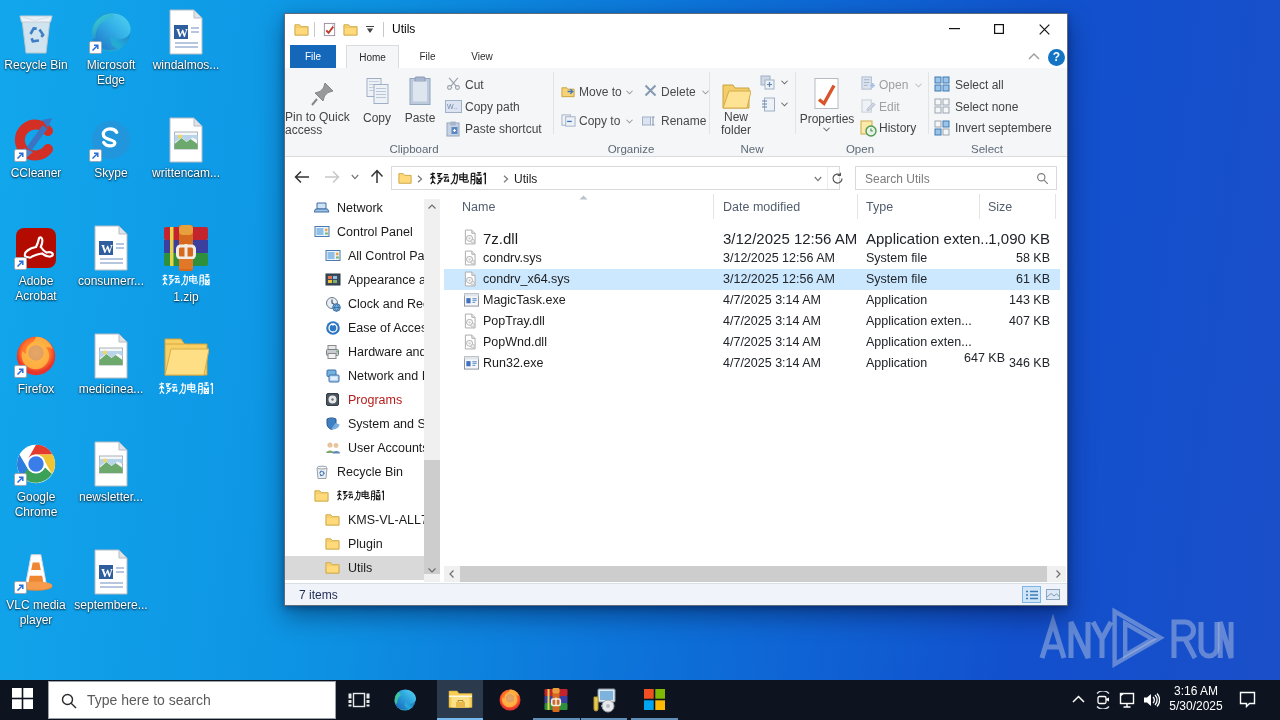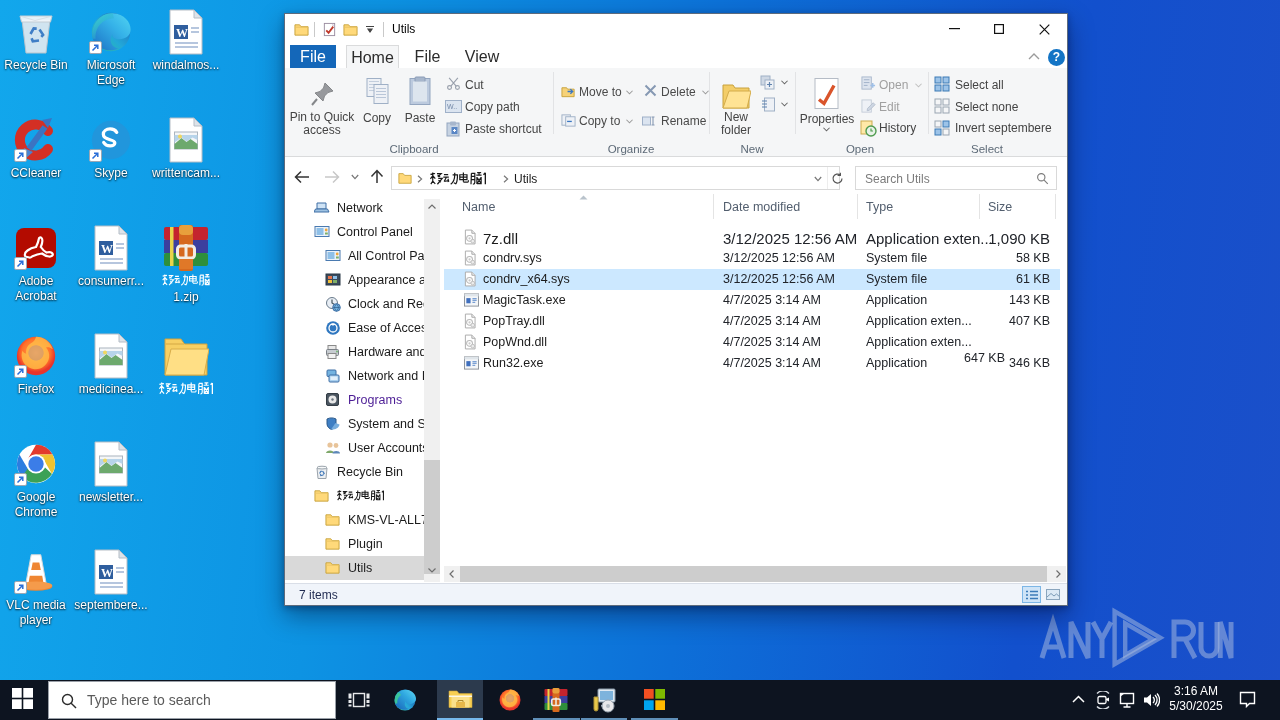--- a/index.html
+++ b/index.html
@@ -22,21 +22,21 @@
      background:#fff; border:1px solid rgba(40,58,80,.75);
      box-shadow: 0 10px 24px rgba(0,0,30,.4), 0 2px 6px rgba(0,0,40,.3); font-size:12px; color:#1a1a1a;}
   #titlebar { position:absolute; left:0; top:0; width:100%; height:31px; background:#fff; }
   #tabrow { position:absolute; left:0; top:31px; width:100%; height:23px; background:#fff; }
   #ribbon { position:absolute; left:0; top:54px; width:100%; height:89px; background:#f5f6f7;
      border-bottom:1px solid #dadbdc; }
   #addr { position:absolute; left:0; top:143px; width:100%; height:34px; background:#fff; }
   #main { position:absolute; left:0; top:177px; width:100%; height:392px; background:#fff; }
   #status { position:absolute; left:0; top:569px; width:100%; height:22px; background:#f0f4fa;
      border-top:1px solid #d9dee7; }
-  .tab { position:absolute; top:0; height:37px; line-height:23px; text-align:center; font-size:16px; color:#2b2b2b; }
+  .tab { position:absolute; top:0; height:37px; line-height:23px; text-align:center; font-size:10px; color:#2b2b2b; }
   .glabel { position:absolute; top:75px; font-size:11.5px; color:#5d6a77; text-align:center; }
   .gsep { position:absolute; top:4px; bottom:22px; width:1px; background:#e2e3e5; }
   .rbtn-lbl { font-size:12px; color:#444; }
 </style>
 </head>
 <body>
 <svg width="0" height="0" style="position:absolute">
 <defs>
 <g id="folder16">
         <path d="M1 3 h5.2 l1.5 2 H15 v9 H1z" fill="#ffd97a" stroke="#c8a23c" stroke-width="1"></path>
@@ -351,21 +351,21 @@
     <div class="abs" style="left:763px;top:4px;width:17px;height:17px;border-radius:50%;background:#1374c5;color:#fff;font-size:12px;font-weight:bold;text-align:center;line-height:17px;">?</div>
   </div>
   <div id="ribbon">
 
     <svg class="abs" style="left:24px;top:12px" width="28" height="28" viewBox="0 0 28 28">
         <g stroke="#85878a" fill="#97999d">
           <path d="M16 3 l8 8 -5 1.5 -3.5 3.5 -1.5 5 -8 -8 5 -1.5 3.5 -3.5z"></path>
           <path d="M8 19 L3 25" stroke-width="2" fill="none"></path>
         </g>
       </svg>
-    <div class="abs rbtn-lbl" style="left:0;top:43px;width:74px;text-align:center;line-height:13px;">Pin to Quick<br>access</div>
+    <div class="abs rbtn-lbl" style="left:0;top:43px;width:74px;line-height:13px;">Pin to Quick<br>access</div>
     <svg class="abs" style="left:80px;top:9px" width="27" height="29" viewBox="0 0 27 28">
         <rect x="2" y="1" width="14" height="18" fill="#eef1f6" stroke="#9fb0c6"></rect>
         <path d="M4 4h10M4 7h10M4 10h10M4 13h10" stroke="#c3cedd" stroke-width="1"></path>
         <rect x="9" y="7" width="14" height="19" fill="#eef1f6" stroke="#9fb0c6"></rect>
         <path d="M11 11h10M11 14h10M11 17h10M11 20h10" stroke="#b9c6d8" stroke-width="1"></path>
       </svg>
     <div class="abs rbtn-lbl" style="left:65px;top:43px;width:54px;text-align:center;">Copy</div>
     <svg class="abs" style="left:122px;top:8px" width="26" height="31" viewBox="0 0 26 30">
         <rect x="3" y="2" width="20" height="26" fill="#bccade" stroke="#93a5bf"></rect>
         <rect x="8" y="0.5" width="10" height="5" rx="1" fill="#a7b6cc" stroke="#8b9cb6"></rect>
@@ -700,21 +700,21 @@
 <div class="abs" style="left:63px;top:5px;white-space:nowrap;">Hardware and Sound</div>
 </div>
 <div class="abs" style="left:0;top:172.5px;width:139px;height:24px;font-size:12.5px;color:#1b1b1b;overflow:hidden;">
 <svg class="abs" style="left:40px;top:4px" width="16" height="16" viewBox="0 0 16 16">
             <rect x="2" y="2" width="9" height="6.5" rx="1" fill="#74b3e0" stroke="#3e6ea5"></rect>
             <rect x="4" y="7" width="10" height="7" rx="1" fill="#a9d0ef" stroke="#3e6ea5"></rect>
             <rect x="5.5" y="8.5" width="7" height="3.5" fill="#e2effa"></rect>
           </svg>
 <div class="abs" style="left:63px;top:5px;white-space:nowrap;">Network and Internet</div>
 </div>
-<div class="abs" style="left:0;top:196.5px;width:139px;height:24px;font-size:12.5px;color:#4c1d95;overflow:hidden;">
+<div class="abs" style="left:0;top:196.5px;width:139px;height:24px;font-size:12.5px;color:#b91c1c;overflow:hidden;">
 <svg class="abs" style="left:40px;top:4px" width="16" height="16" viewBox="0 0 16 16">
             <rect x="1.5" y="1.5" width="12" height="12" rx="1.5" fill="#4a5560" stroke="#333c45"></rect>
             <circle cx="7.5" cy="7.5" r="4" fill="#e8e8e8"></circle>
             <circle cx="7.5" cy="7.5" r="1.2" fill="#6a7580"></circle>
           </svg>
 <div class="abs" style="left:63px;top:5px;white-space:nowrap;">Programs</div>
 </div>
 <div class="abs" style="left:0;top:220.5px;width:139px;height:24px;font-size:12.5px;color:#1b1b1b;overflow:hidden;">
 <svg class="abs" style="left:40px;top:4px" width="16" height="16" viewBox="0 0 16 16">
             <path d="M2 3 C5 1.5 8 1.5 11 3 L11 8 C11 11 8 13 6.5 13.5 C5 13 2 11 2 8z" fill="#3f7fc4" stroke="#2d5a8a"></path>

